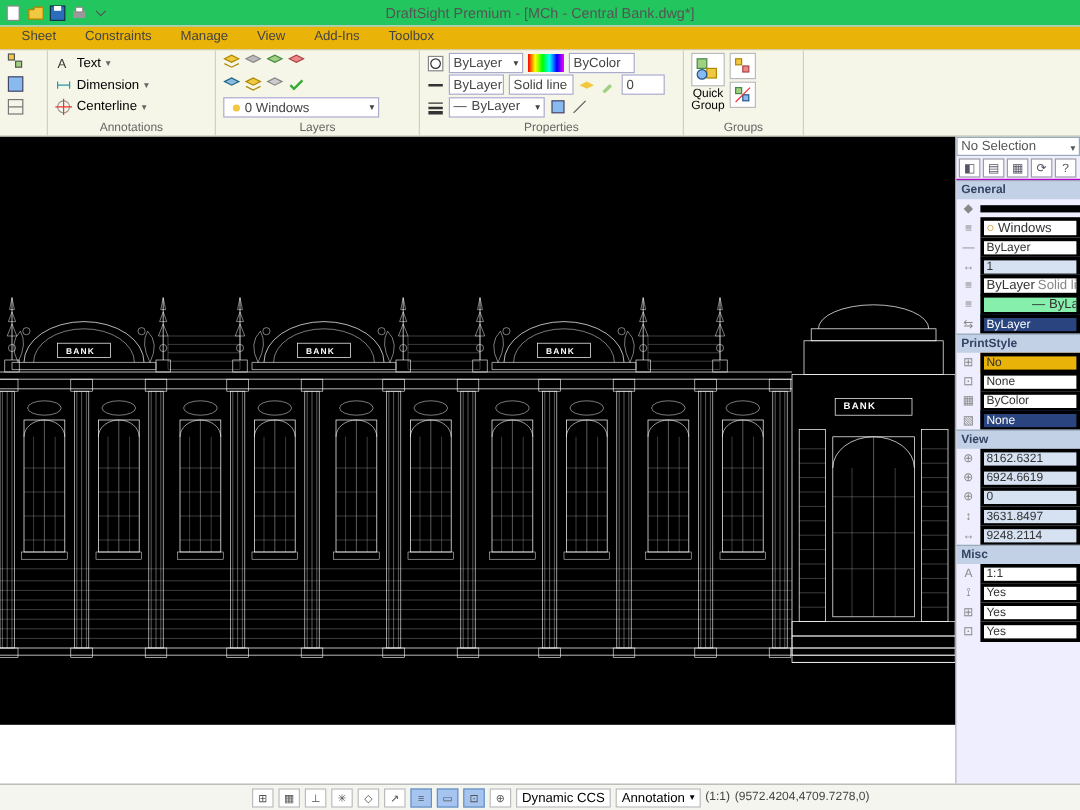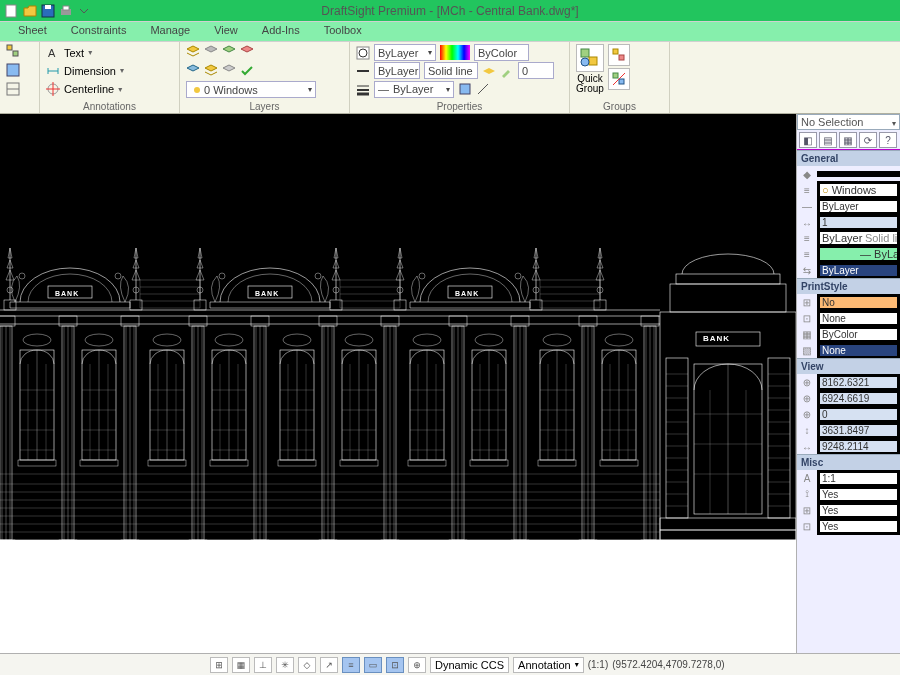--- a/index.html
+++ b/index.html
@@ -5,42 +5,42 @@
 * { box-sizing: border-box; margin: 0; padding: 0; font-family: "Segoe UI", Tahoma, sans-serif; font-size: 11px; }
 body { background: #fff; width: 900px; height: 675px; overflow: hidden; position: relative; }
 
 
 .titlebar { height: 22px; background: #22c55e; display: flex; align-items: center; position: relative; border-bottom: 1px solid #d0d0d0; }
 .qat { display: flex; gap: 2px; padding: 0 4px; }
 .qat .qicon { width: 16px; height: 16px; display: flex; align-items: center; justify-content: center; cursor: pointer; }
 .title-text { position: absolute; left: 50%; transform: translateX(-50%); color: #555; font-size: 12px; }
 
 
-.tabs { height: 20px; display: flex; border-bottom: 1px solid #d0d0d0; padding-left: 6px; background: #86efac; }
+.tabs { height: 20px; display: flex; border-bottom: 1px solid #d0d0d0; padding-left: 6px; background: #eab308; }
 .tab { padding: 2px 12px; color: #444; cursor: pointer; }
 
 
 .ribbon { height: 72px; background: #f5f5e8; display: flex; border-bottom: 1px solid #b0b0a0; }
 .panel { border-right: 1px solid #d0d0c0; position: relative; padding: 2px 6px 14px 6px; }
 .panel-label { position: absolute; bottom: 1px; left: 0; right: 0; text-align: center; font-size: 10px; color: #666; }
 .pbody { display: flex; gap: 4px; height: 54px; }
 .vstack { display: flex; flex-direction: column; gap: 1px; }
 .row { display: flex; align-items: center; gap: 4px; height: 18px; }
 .ddl { height: 17px; border: 1px solid #aac; background: #fff; display:flex; align-items:center; padding:0 3px; font-size:10px; color:#444; }
 .grp-icon { width: 28px; height: 28px; border: 1px solid #bbb; display:flex; align-items:center; justify-content:center; background:#fff; }
 .grp-stack { display:flex; flex-direction:column; align-items:center; gap:2px; }
 
 
 .ic { width:14px; height:14px; display:inline-block; }
 .ic svg { width:14px; height:14px; }
 
 
 .main { position: absolute; top: 114px; left: 0; right: 0; bottom: 22px; display: flex; }
 .canvas-wrap { flex: 1; background: #fff; position: relative; }
-.canvas { position: absolute; left: 0; top: 0; right: 0; height: 426px; background: #000; overflow: hidden; }
+.canvas { position: absolute; left: 0; top: 0; right: 0; height: 490px; background: #000; overflow: hidden; }
 .drawing { color: #fff; stroke: #fff; }
 
 
 .props { width: 104px; border-left: 1px solid #b0b0b0; background: #eef; display: flex; flex-direction: column; }
 .props-head { height: 16px; border: 1px solid #9ab; background: #fff; font-size: 10px; padding: 1px 3px; color:#555; display:flex; align-items:flex-end; }
 .props-tools { height: 20px; display: flex; gap: 2px; padding: 2px; border-bottom: 1px solid #b0c; }
 .props-tools .pt { width: 18px; height: 16px; border: 1px solid #99a; background: #fff; cursor:pointer; font-size:10px; display:flex; align-items:center; justify-content:center; color:#556; }
 .section-hdr { background: #c3d1e6; color: #2a4; font-weight: bold; padding: 2px 4px; font-size: 10px; color:#334466; border-top:1px solid #9ab;}
 .prow { display: flex; align-items: center; height: 16px; }
 .prow .picon { width: 20px; display:flex; justify-content:center; color:#888; font-size:10px;}
@@ -592,21 +592,21 @@
         <div class="pval" style="background:#86efac;padding-left:40px;"><span>— </span><span>ByLayer</span></div>
       </div>
     <div class="prow">
         <div class="picon">⇆</div>
         <div class="pval hl">ByLayer</div>
       </div>
 
     <div class="section-hdr">PrintStyle</div>
     <div class="prow">
         <div class="picon">⊞</div>
-        <div class="pval" style="background:#fdba74;">No</div>
+        <div class="pval" style="background:#eab308;">No</div>
       </div>
     <div class="prow">
         <div class="picon">⊡</div>
         <div class="pval" style="background:#fff;">None</div>
       </div>
     <div class="prow">
         <div class="picon">▦</div>
         <div class="pval" style="background:#fff;">ByColor</div>
       </div>
     <div class="prow">

